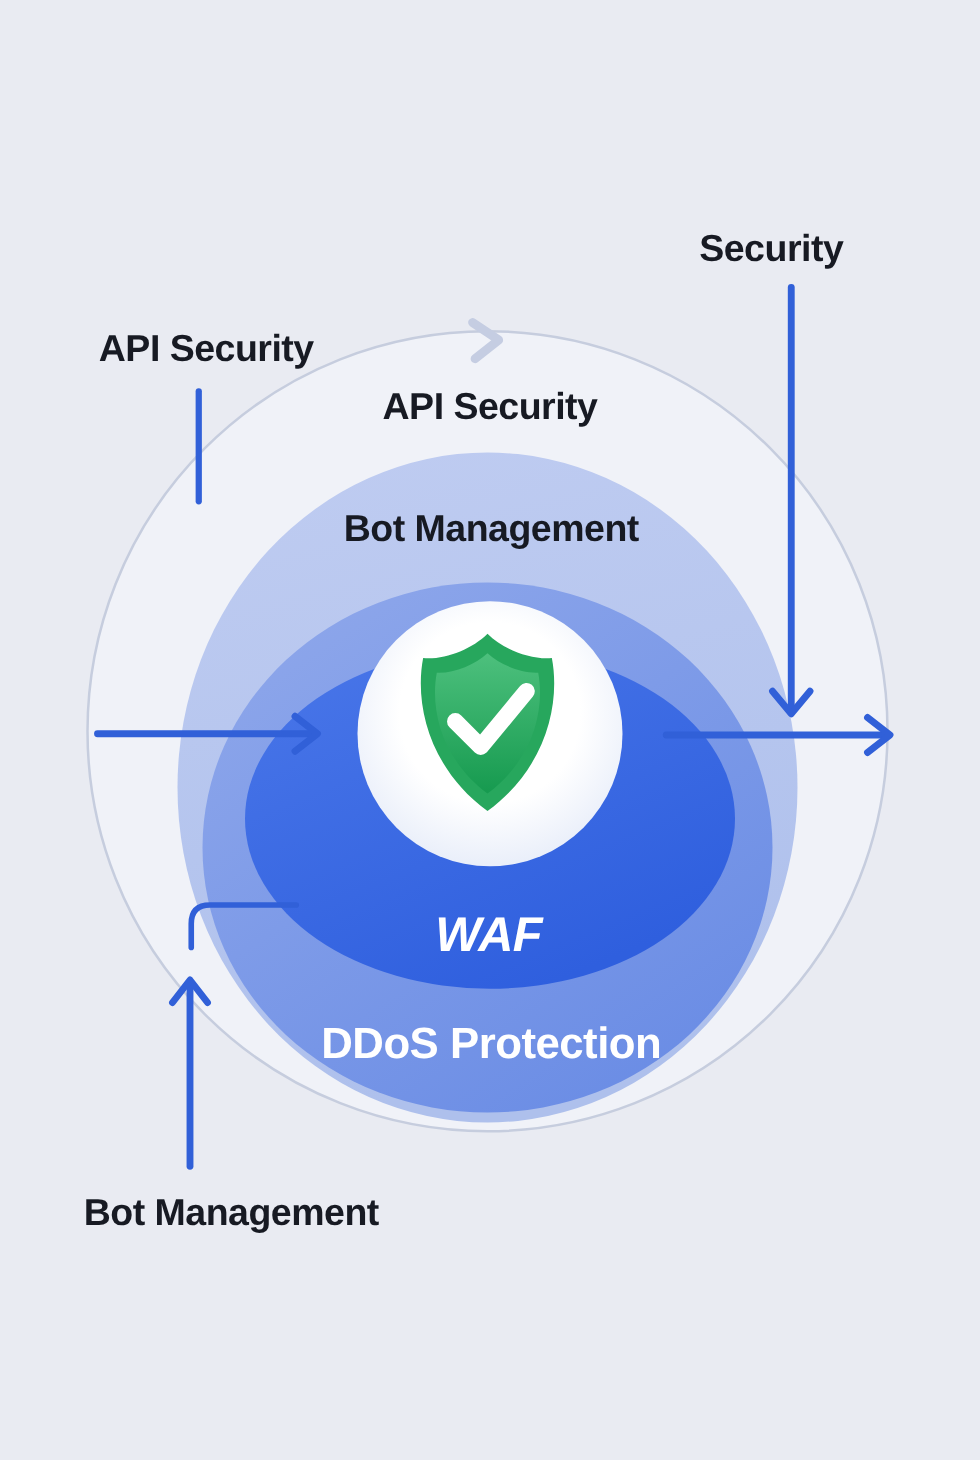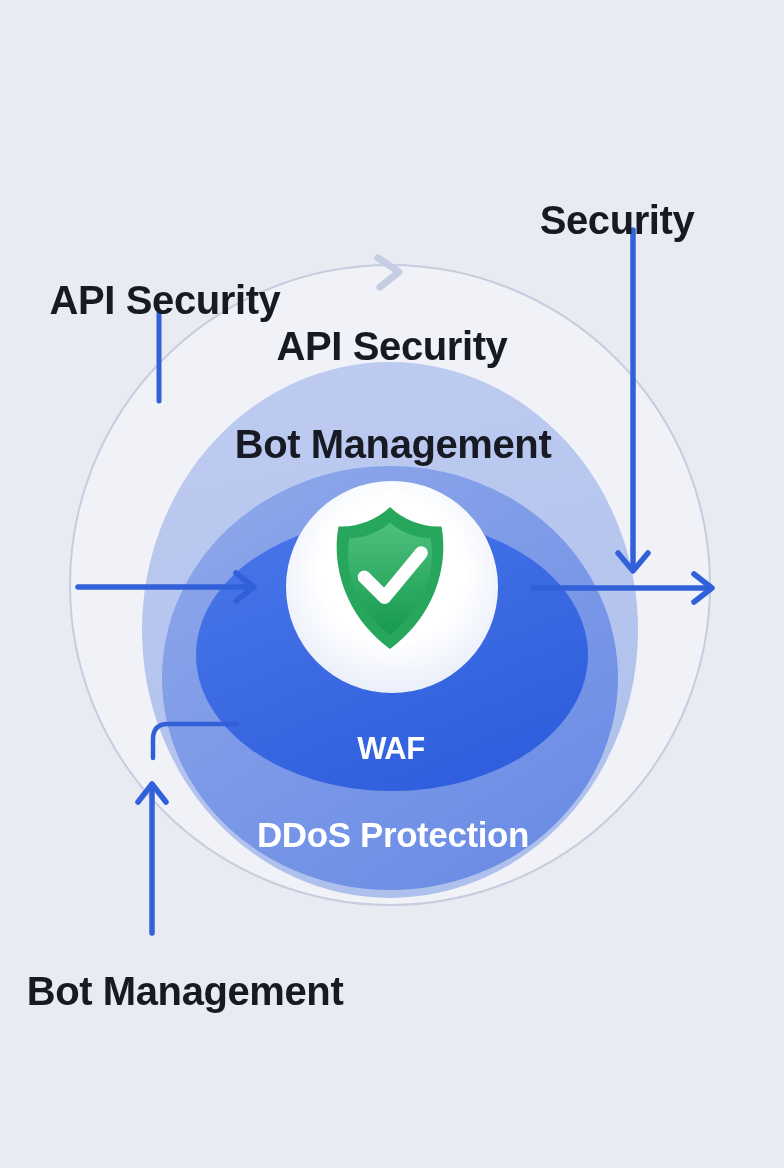--- a/index.html
+++ b/index.html
@@ -13,23 +13,23 @@
   .stage svg{position:absolute;left:0;top:0;}
   .lbl{
     position:absolute;
     transform:translate(-50%,-50%);
     white-space:nowrap;
     font-weight:700;
     letter-spacing:-0.4px;
     color:var(--text-dark,#171a23);
   }
   .lbl.white{color:var(--text-white,#ffffff);}
-  .fs30{font-size:40px;margin-top:20px;}
+  .fs30{font-size:30px;}
   .fs29{font-size:35px;}
-  .fs31{font-size:31px;}
+  .fs31{font-size:39px;font-style:italic;}
 </style>
 </head>
 <body>
 
 <div class="stage">
 
   <svg width="784" height="1168" viewBox="0 0 784 1168">
     <defs>
       <radialGradient id="centerGrad" cx="50%" cy="42%" r="62%">
         <stop offset="55%" style="stop-color:var(--center-circle-top,#ffffff)"></stop>

